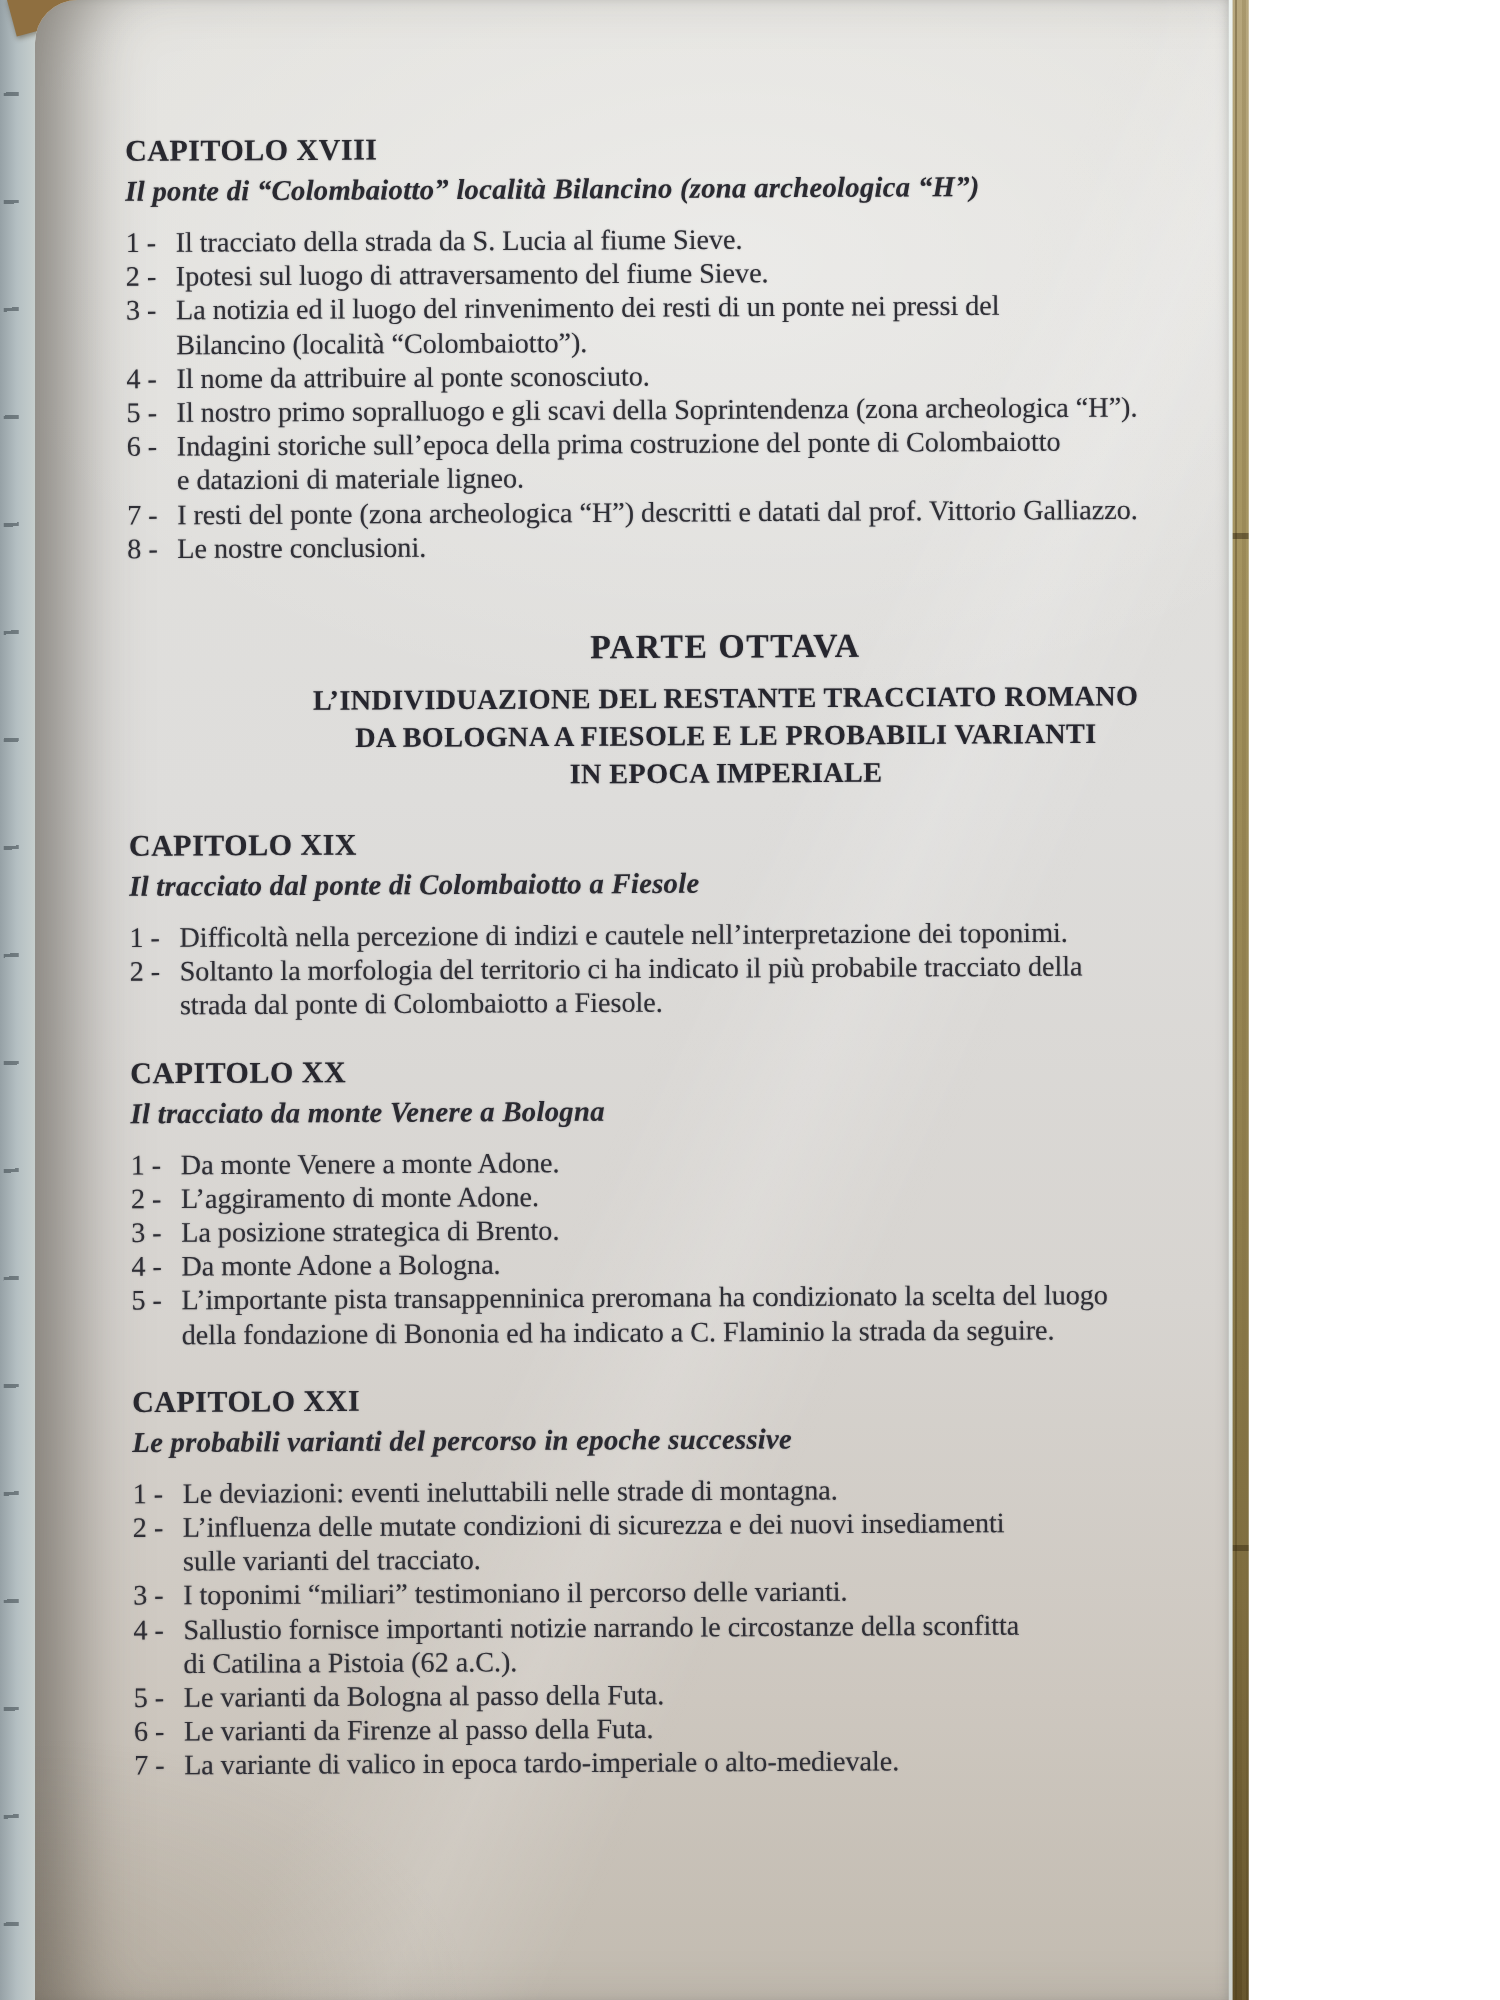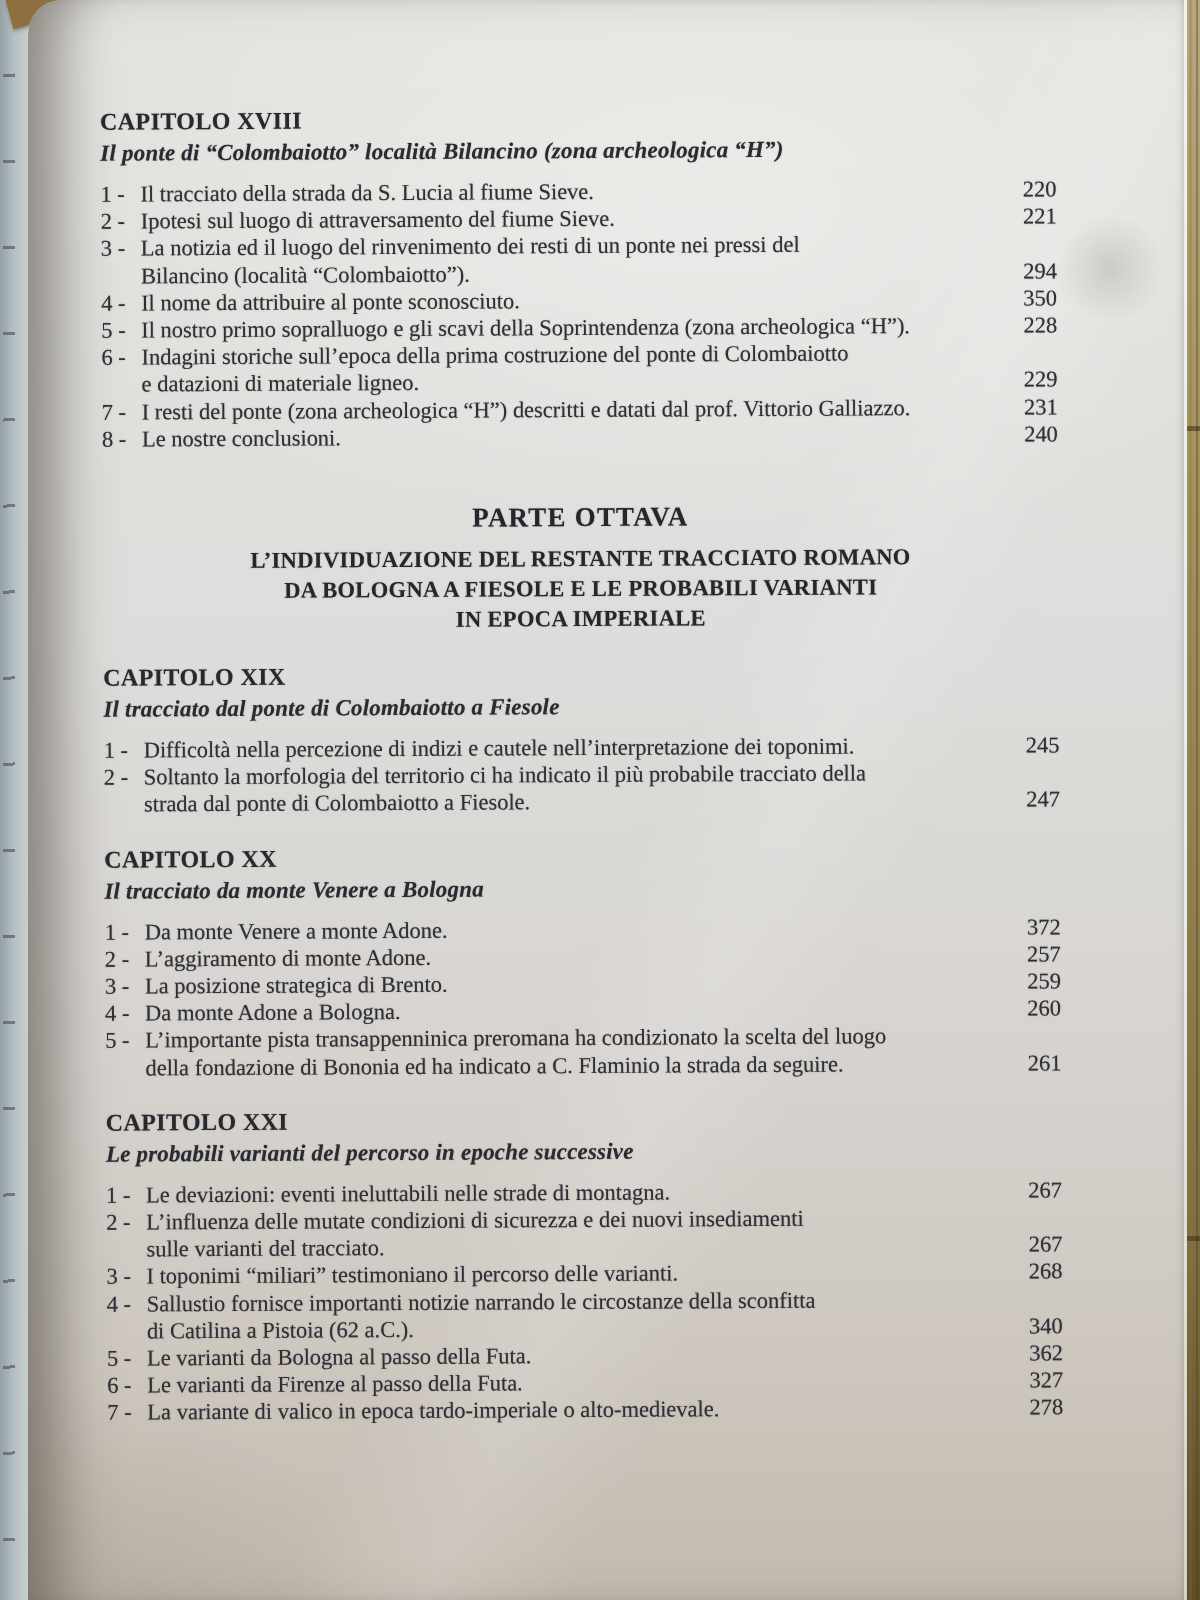--- a/index.html
+++ b/index.html
@@ -1,17 +1,17 @@
 <!DOCTYPE html>
 <html><head>
 <meta charset="utf-8">
 <style>
   html,body{margin:0;padding:0;width:1200px;height:1600px;overflow:hidden;}
   .photo{
-    position:relative;width:1200px;height:1600px;overflow:hidden;
+    position:relative;width:999px;height:1600px;overflow:hidden;
     background:linear-gradient(180deg,#b7a77d 0%,#a4935f 28%,#92814f 55%,#7d6c3e 80%,#5e4d26 100%);
     font-family:"Liberation Serif",serif;
   }
   
   .photo::before{
     content:"";position:absolute;inset:0;
     background:
       linear-gradient(180deg,transparent 0 426px,rgba(40,28,8,0.45) 426px 431px,transparent 431px 1236px,rgba(40,28,8,0.4) 1236px 1241px,transparent 1241px),
       repeating-linear-gradient(90deg,rgba(71,56,24,0.35) 0 2px,rgba(0,0,0,0) 2px 6px,rgba(130,112,68,0.28) 6px 9px,rgba(0,0,0,0) 9px 13px);
   }

